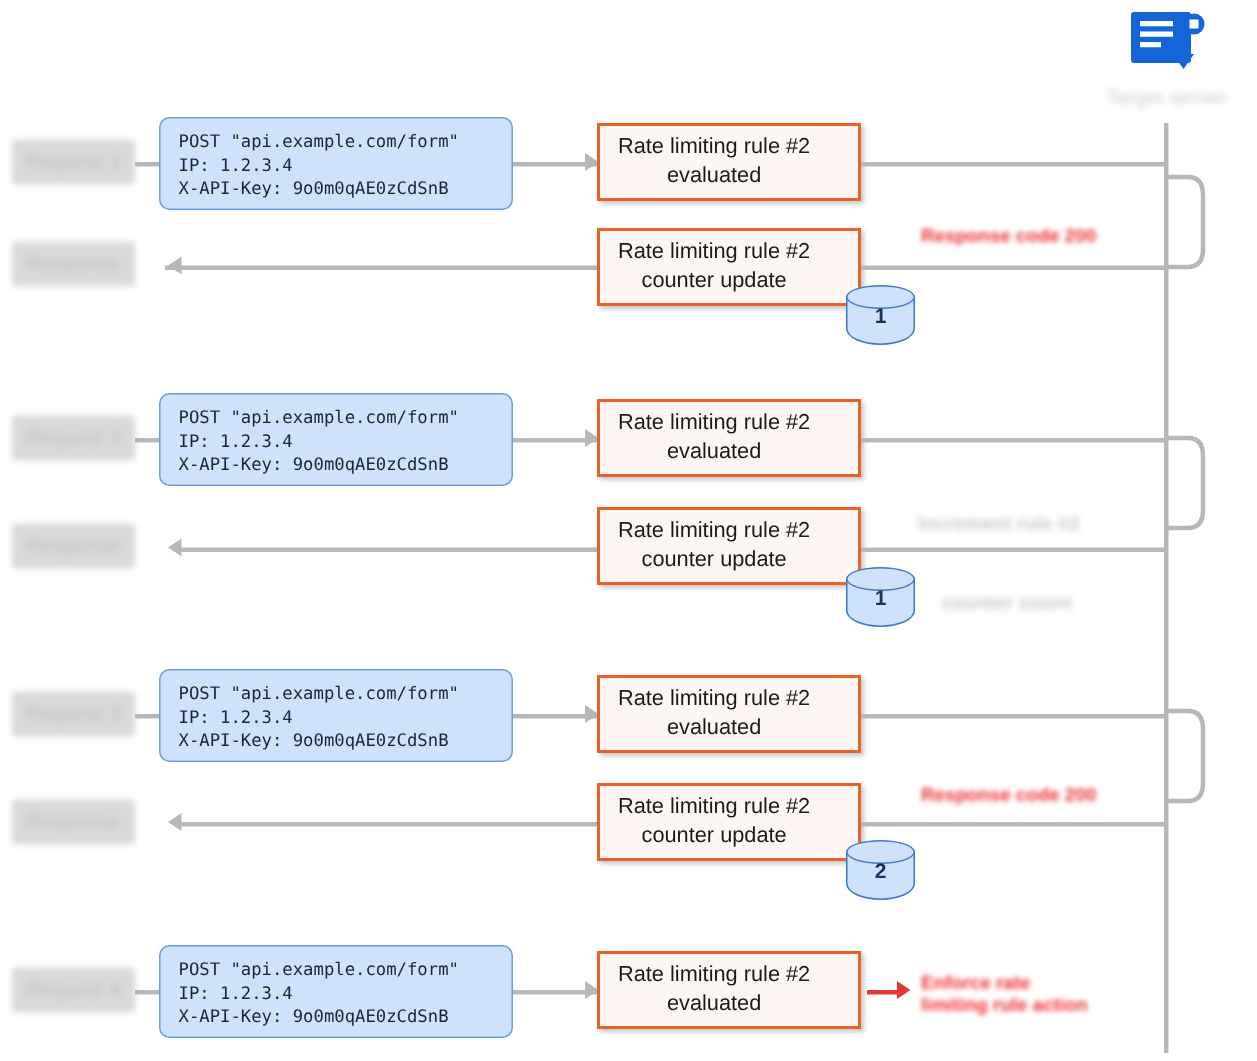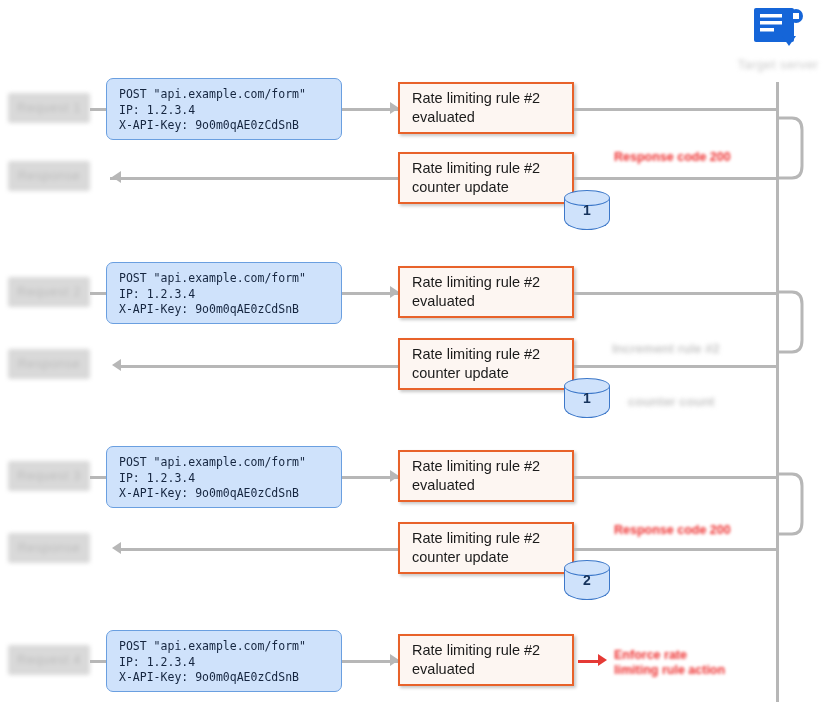--- a/index.html
+++ b/index.html
@@ -60,21 +60,21 @@
     box-sizing: border-box;
     display: flex;
     align-items: center;
     justify-content: flex-start;
     padding-left: 12px;
     font-size: 14.5px;
     line-height: 19px;
     color: #1b1b1b;
     box-shadow: 2px 2px 3px rgba(0,0,0,0.22);
   }
-  .proc-box span { display: block; }
+  .proc-box span { display: block; text-align: center; }
 
   
   .hline {
     height: 3px;
     background: #b7b7b7;
   }
   .vline {
     width: 3px;
     background: #b7b7b7;
   }

